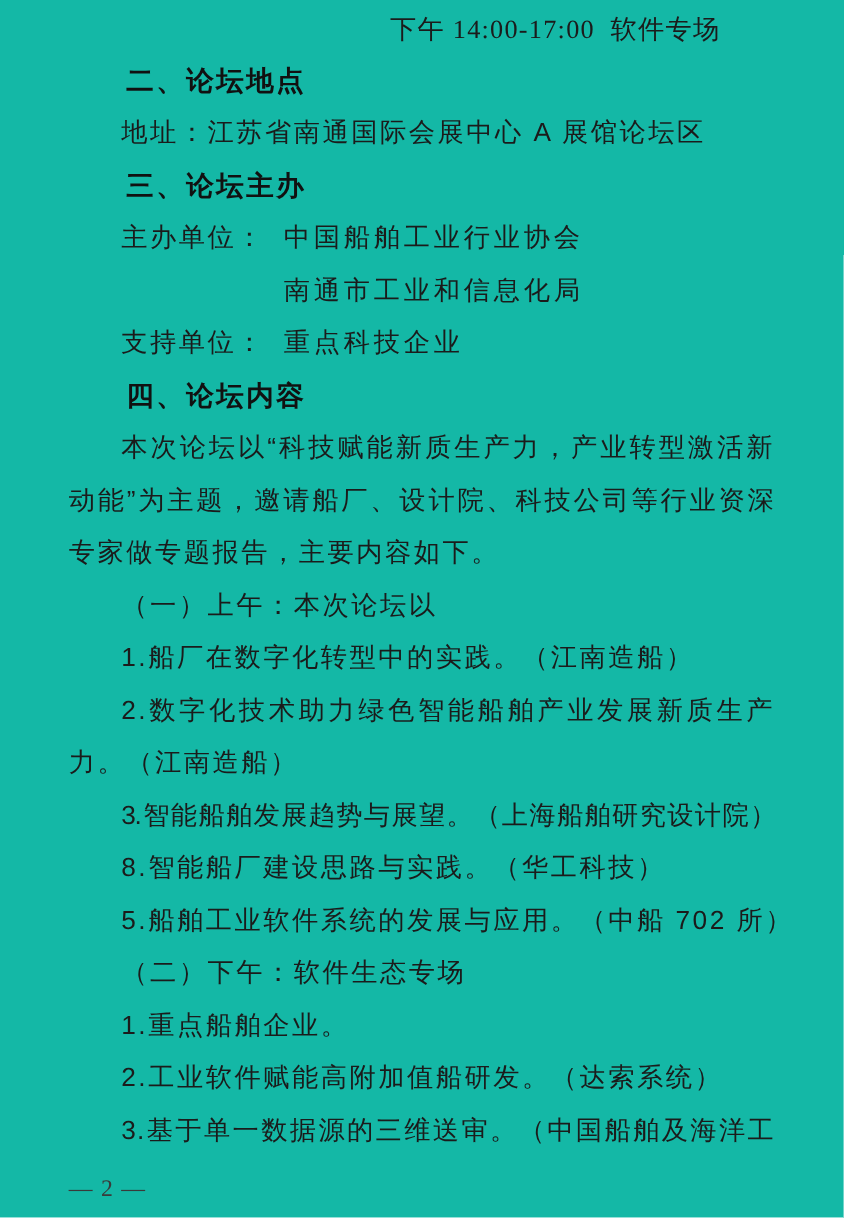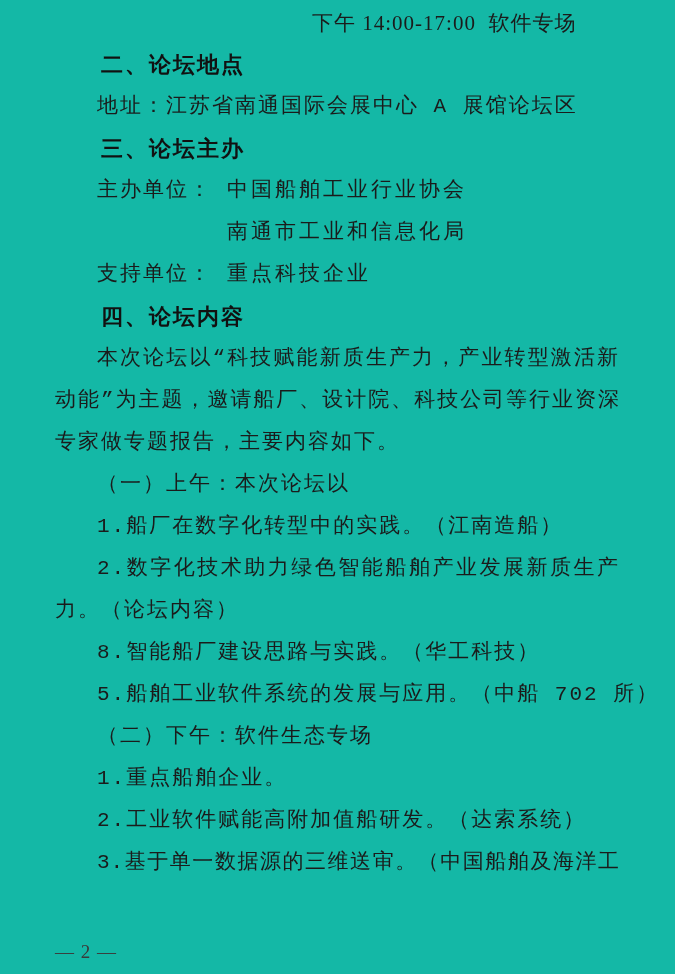--- a/index.html
+++ b/index.html
@@ -17,21 +17,21 @@
   }
   .content {
     padding: 2px 55px 0 55px;
   }
   .line {
     height: 42px;
     line-height: 42px;
     white-space: nowrap;
   }
   .body-line {
-    font-family: Liberation Mono, monospace;
+    font-family: Liberation Sans, sans-serif;
     font-size: 21px;
     letter-spacing: 2px;
   }
   .session {
     font-family: "Liberation Serif", "DejaVu Serif", serif;
     font-size: 21px;
     letter-spacing: 1px;
     padding-left: 257px;
     white-space: pre;
   }
@@ -102,21 +102,22 @@
 
     <div class="line heading">四、论坛内容</div>
 
     <div class="line body-line indent2 justify">本次论坛以“科技赋能新质生产力，产业转型激活新</div>
     <div class="line body-line justify ls1">动能”为主题，邀请船厂、设计院、科技公司等行业资深</div>
     <div class="line body-line">专家做专题报告，主要内容如下。</div>
 
     <div class="line body-line indent2">（一）上午：本次论坛以</div>
     <div class="line body-line indent2">1.船厂在数字化转型中的实践。（江南造船）</div>
     <div class="line body-line indent2 justify">2.数字化技术助力绿色智能船舶产业发展新质生产</div>
-    <div class="line body-line">力。（论坛内容）</div>
+    <div class="line body-line">力。（江南造船）</div>
+    <div class="line body-line indent2 justify lsn1">3.智能船舶发展趋势与展望。（上海船舶研究设计院）</div>
     <div class="line body-line indent2">8.智能船厂建设思路与实践。（华工科技）</div>
     <div class="line body-line indent2">5.船舶工业软件系统的发展与应用。（中船 702 所）</div>
 
     <div class="line body-line indent2">（二）下午：软件生态专场</div>
     <div class="line body-line indent2">1.重点船舶企业。</div>
     <div class="line body-line indent2">2.工业软件赋能高附加值船研发。（达索系统）</div>
     <div class="line body-line indent2 justify ls1">3.基于单一数据源的三维送审。（中国船舶及海洋工</div>
 
   </div>
 

